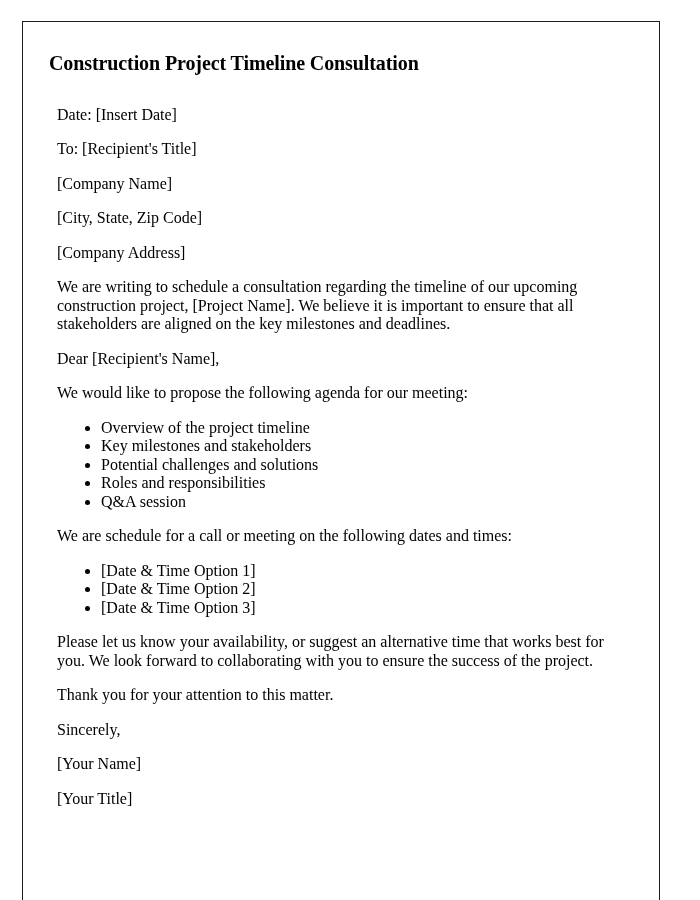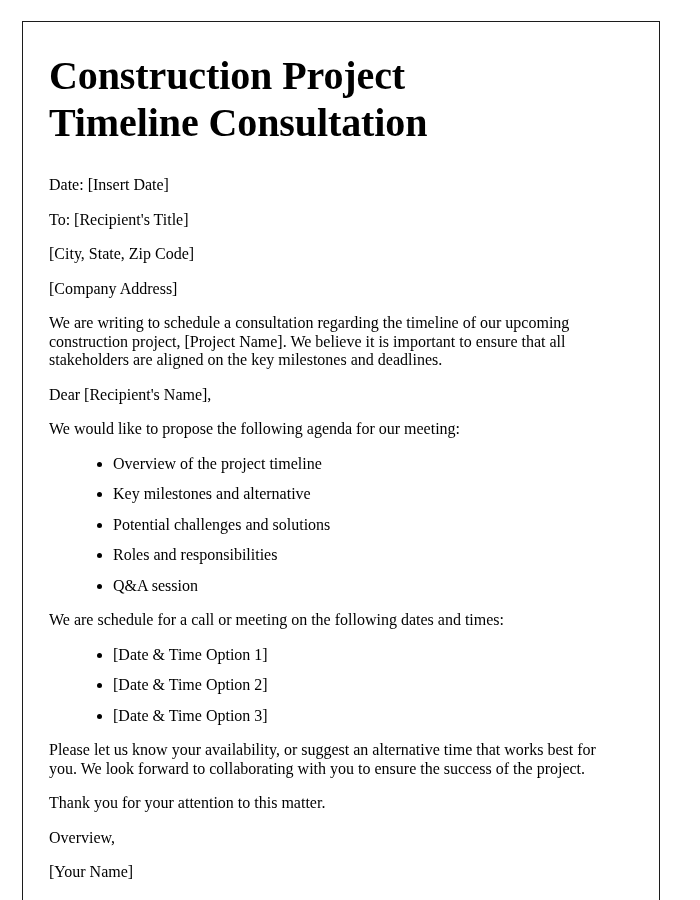--- a/index.html
+++ b/index.html
@@ -26,85 +26,86 @@
     border: 1px solid #1c1c1c;
     background: #ffffff;
   }
 
   .page-body {
     padding: 30px 40px 0 26px;
   }
 
   .doc-title {
     font-family: "Liberation Serif", "DejaVu Serif", serif;
-    font-size: 40px;
+    font-size: 20px;
     font-weight: bold;
     line-height: 1.18;
     margin: 0 0 30px 0;
     letter-spacing: -0.1px;
     max-width: 460px;
   }
 
   p.para {
     font-size: 16px;
     line-height: 18.5px;
-    margin: 0 0 16px 0;
+    margin: 0 0 16px 8px;
   }
 
   ul.doc-list {
     list-style: disc;
     margin: 0 0 16px 0;
     padding-left: 52px;
   }
 
   ul.doc-list li {
     font-size: 16px;
     line-height: 18.5px;
-    margin: 12px;
+    margin: 0;
     padding: 0;
   }
 </style>
 </head>
 <body>
 
 <div class="page-sheet">
   <div class="page-body">
 
     <h1 class="doc-title">Construction Project Timeline Consultation</h1>
 
     <p class="para">Date: [Insert Date]</p>
     <p class="para">To: [Recipient's Title]</p>
+    <p class="para">[Company Name]</p>
     <p class="para">[City, State, Zip Code]</p>
     <p class="para">[Company Address]</p>
 
     <p class="para">We are writing to schedule a consultation regarding the timeline of our upcoming construction project, [Project Name]. We believe it is important to ensure that all stakeholders are aligned on the key milestones and deadlines.</p>
 
     <p class="para">Dear [Recipient's Name],</p>
 
     <p class="para">We would like to propose the following agenda for our meeting:</p>
 
     <ul class="doc-list">
       <li>Overview of the project timeline</li>
-      <li>Key milestones and alternative</li>
+      <li>Key milestones and stakeholders</li>
       <li>Potential challenges and solutions</li>
       <li>Roles and responsibilities</li>
       <li>Q&amp;A session</li>
     </ul>
 
     <p class="para">We are schedule for a call or meeting on the following dates and times:</p>
 
     <ul class="doc-list">
       <li>[Date &amp; Time Option 1]</li>
       <li>[Date &amp; Time Option 2]</li>
       <li>[Date &amp; Time Option 3]</li>
     </ul>
 
     <p class="para">Please let us know your availability, or suggest an alternative time that works best for you. We look forward to collaborating with you to ensure the success of the project.</p>
 
     <p class="para">Thank you for your attention to this matter.</p>
 
-    <p class="para">Overview,</p>
+    <p class="para">Sincerely,</p>
 
     <p class="para">[Your Name]</p>
     <p class="para">[Your Title]</p>
 
   </div>
 </div>
 
 </body></html>

